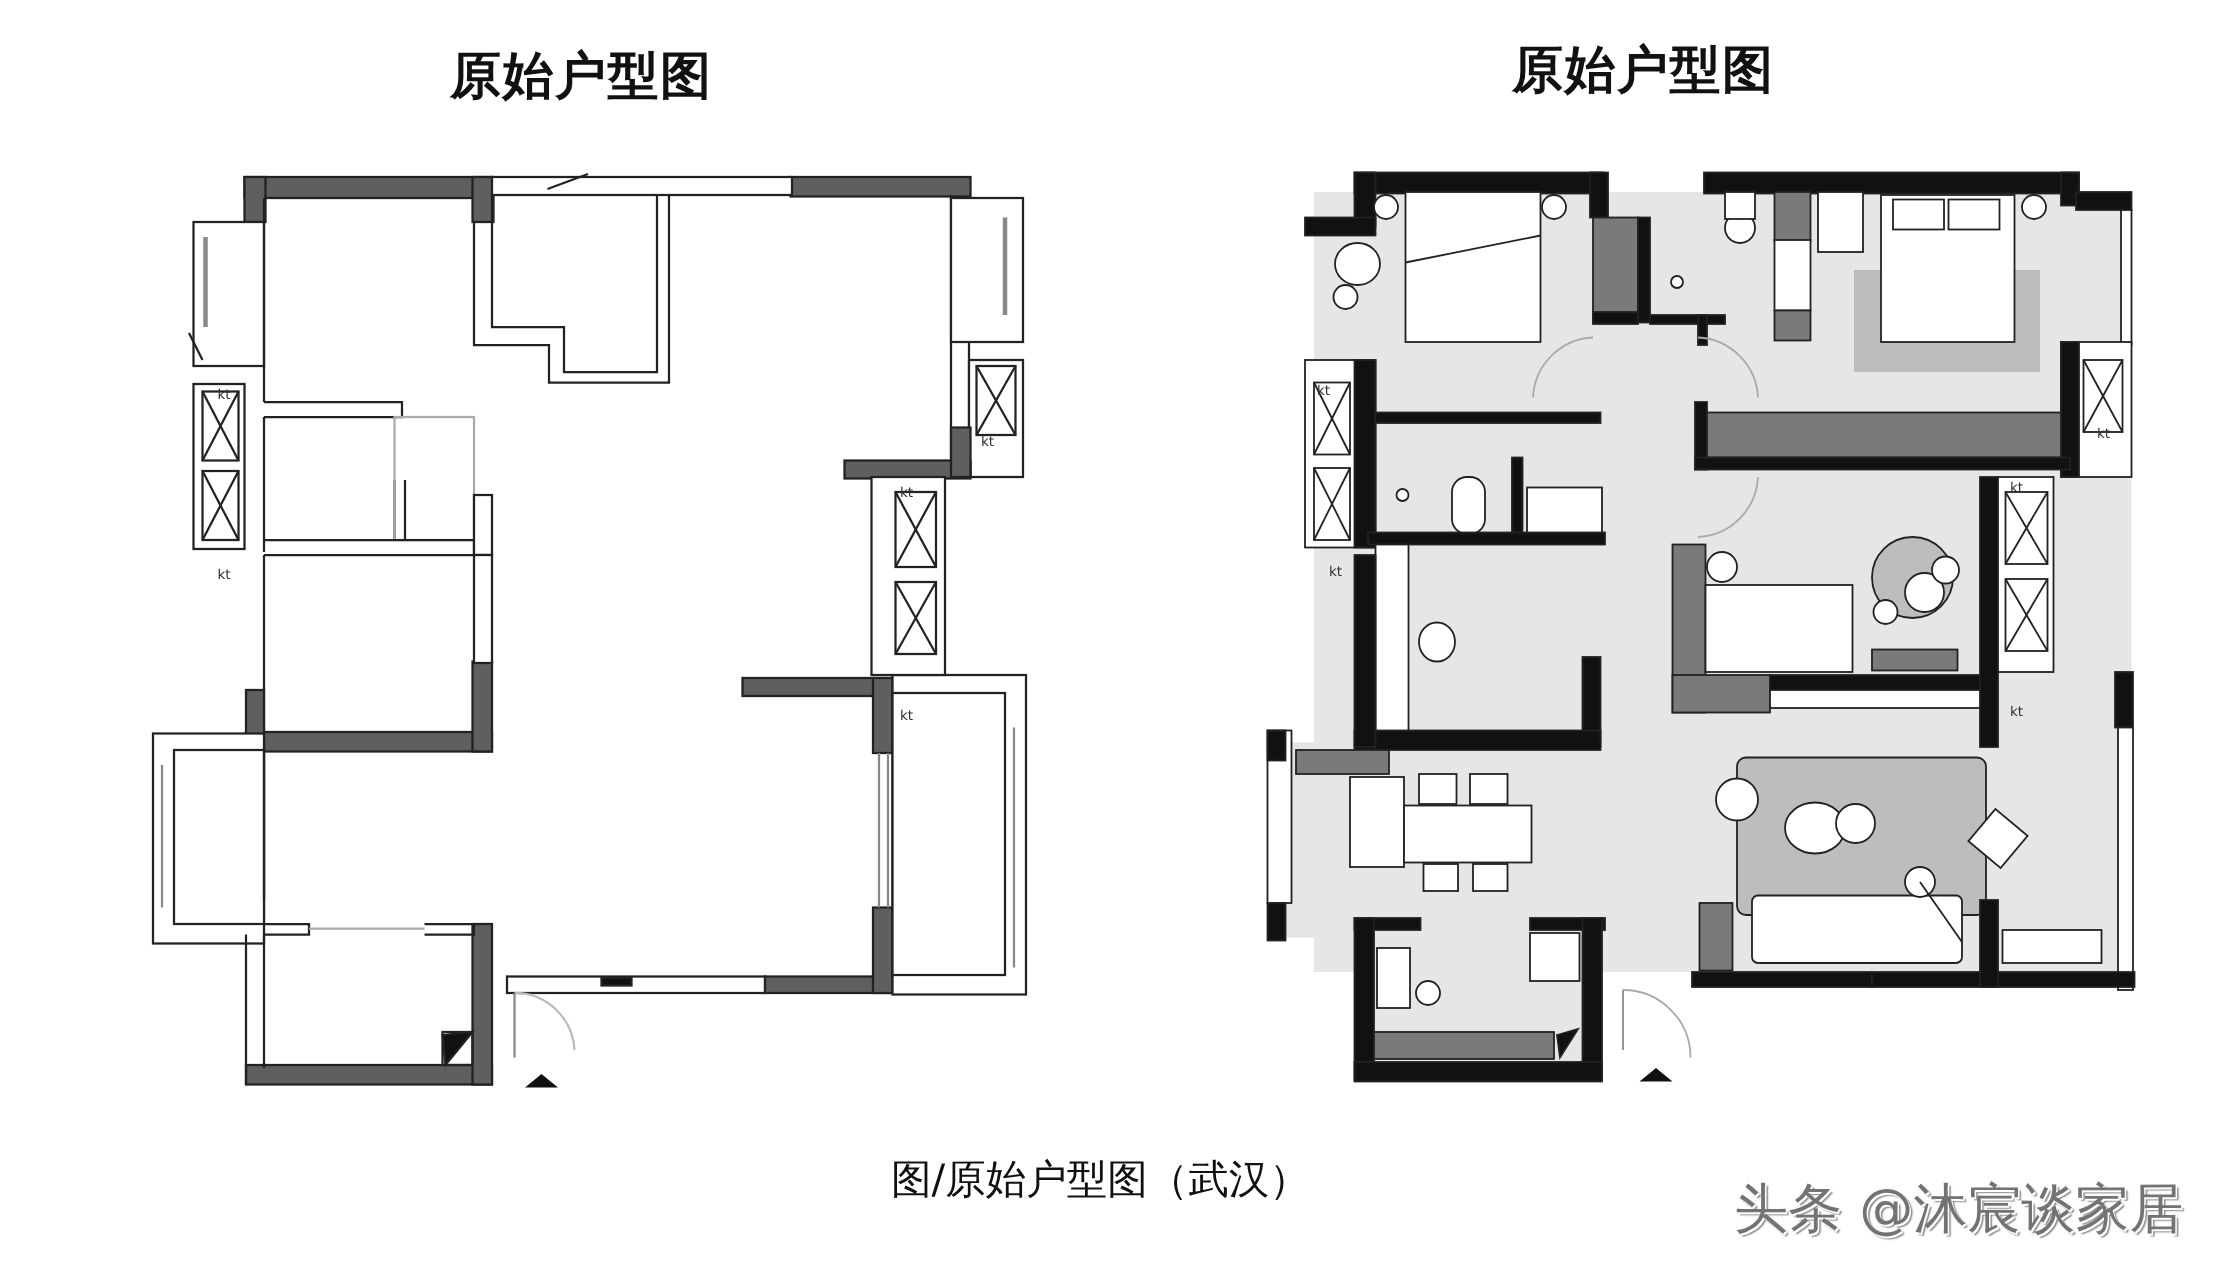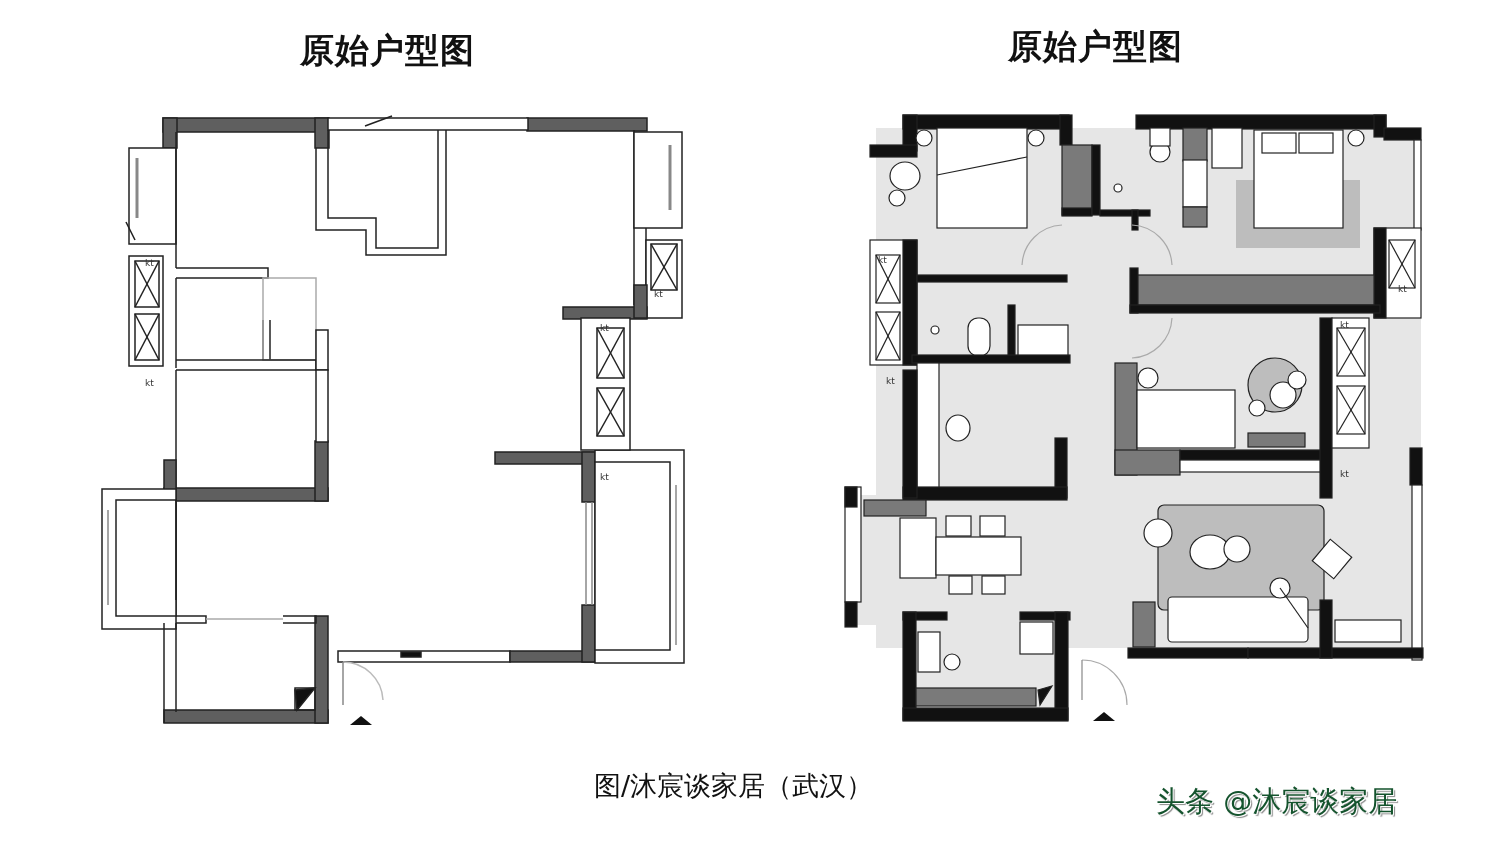--- a/index.html
+++ b/index.html
@@ -1,21 +1,21 @@
 <!DOCTYPE html>
 <html><head>
 <meta charset="utf-8">
 <style>
   html,body{margin:0;padding:0;background:#ffffff;}
   body{width:1492px;height:851px;position:relative;overflow:hidden;font-family:"DejaVu Sans",sans-serif;}
   .title{position:absolute;font-size:34px;color:#111;letter-spacing:1px;font-weight:bold;}
   #t-left{left:300px;top:28px;}
   #t-right{left:1008px;top:24px;}
   #caption{position:absolute;left:594px;top:768px;font-size:27px;color:#111;}
-  #watermark{position:absolute;left:1156px;top:782px;font-size:29px;color:#14532d;text-shadow:1px 1px 0 #fff,2px 2px 1px #888;}
+  #watermark{position:absolute;left:1156px;top:782px;font-size:36px;color:#737373;text-shadow:1px 1px 0 #fff,2px 2px 1px #888;}
   svg{position:absolute;left:0;top:0;}
   .kt{font-size:9px;fill:#333;font-family:"DejaVu Sans",sans-serif;}
 </style>
 </head>
 <body>
 
 <div id="t-left" class="title">原始户型图</div>
 <div id="t-right" class="title">原始户型图</div>
 
 <svg width="1492" height="851" viewBox="0 0 1492 851">
@@ -266,14 +266,14 @@
     <polygon points="1093,721 1115,721 1104,712" fill="#111" stroke="none"></polygon>
 
     <text x="878" y="263" class="kt" stroke="none">kt</text>
     <text x="886" y="384" class="kt" stroke="none">kt</text>
     <text x="1398" y="292" class="kt" stroke="none">kt</text>
     <text x="1340" y="328" class="kt" stroke="none">kt</text>
     <text x="1340" y="477" class="kt" stroke="none">kt</text>
   </g>
 </svg>
 
-<div id="caption">图/沐宸谈家居（武汉）</div>
+<div id="caption">图/原始户型图（武汉）</div>
 <div id="watermark">头条 @沐宸谈家居</div>
 
 </body></html>

